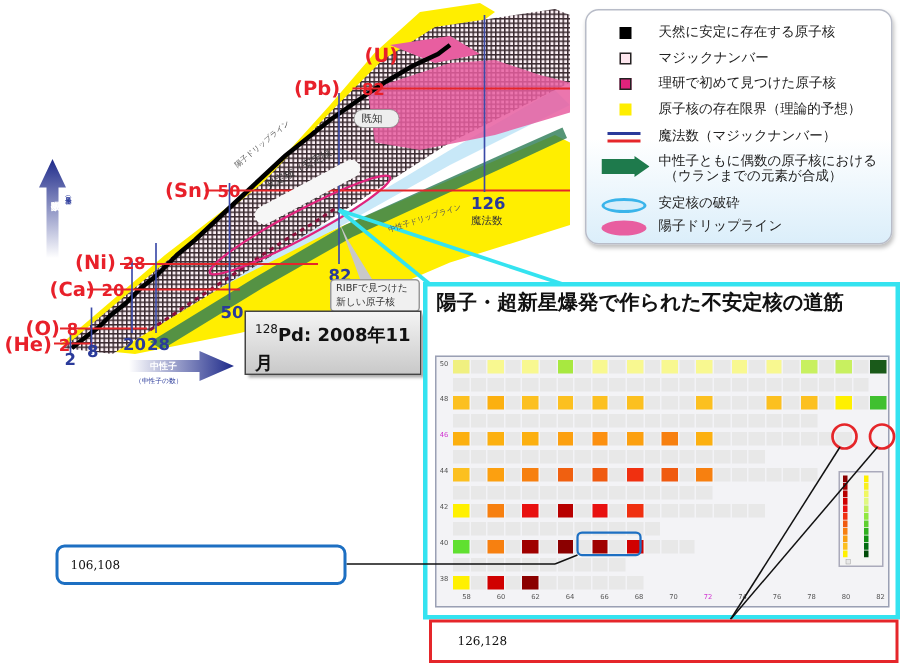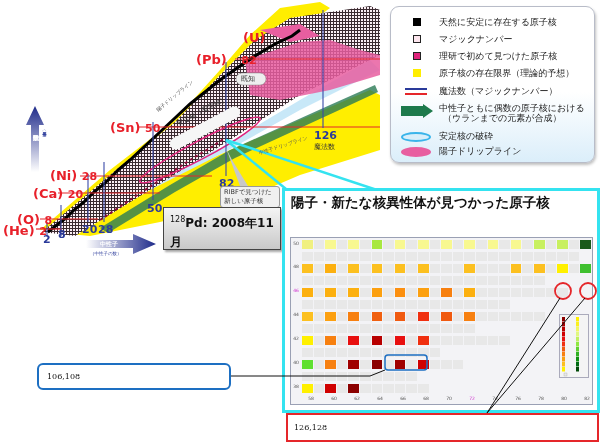--- a/index.html
+++ b/index.html
@@ -71,21 +71,21 @@
   }
   #zr-callout sup { font-size: 8px; }
 
   
   #pd-callout {
     position: absolute; left: 286px; top: 413px; width: 313px; height: 29px;
     border: 2px solid #e5262a; background: #fff;
     font-family: "DejaVu Serif", "Liberation Serif", serif; font-size: 14.5px; color: #111;
     display: flex; align-items: center; padding-left: 6px; white-space: nowrap;
   }
-  #pd-callout sup { font-size: 8px; }
+  #pd-callout sup { font-size: 8px; margin-left: 11px; }
 
   .overlay-svg { position: absolute; left: 0; top: 0; pointer-events: none; }
 </style>
 </head>
 <body>
 
 <div id="nuclide-chart">
   <svg class="overlay-svg" width="390" height="262" viewBox="0 0 390 262">
     <defs>
       <pattern id="chk" width="3" height="3" patternUnits="userSpaceOnUse">
@@ -222,21 +222,21 @@
     <span class="legend-text">安定核の破砕</span>
   </div>
   <div class="legend-item" style="top:139px;">
     <span class="legend-sym" style="left:10px; top:1px; width:30px; height:10px; border-radius:50%; background:#e85ea0;"></span>
     <span class="legend-text">陽子ドリップライン</span>
   </div>
 </div>
 
 <div id="ratio-panel">
   <div id="ratio-title">
-    <div>陽子・新たな核異性体が見つかった原子核</div>
+    <div>陽子・超新星爆発で作られた不安定核の道筋</div>
   </div>
 
   <div id="grid-frame">
 
     <span class="row-label" style="top:3px;">50</span>
     <span class="row-label" style="top:26px;">48</span>
     <span class="row-label" style="top:50px; color:#d030d0;">46</span>
     <span class="row-label" style="top:74px;">44</span>
     <span class="row-label" style="top:98px;">42</span>
     <span class="row-label" style="top:122px;">40</span>

